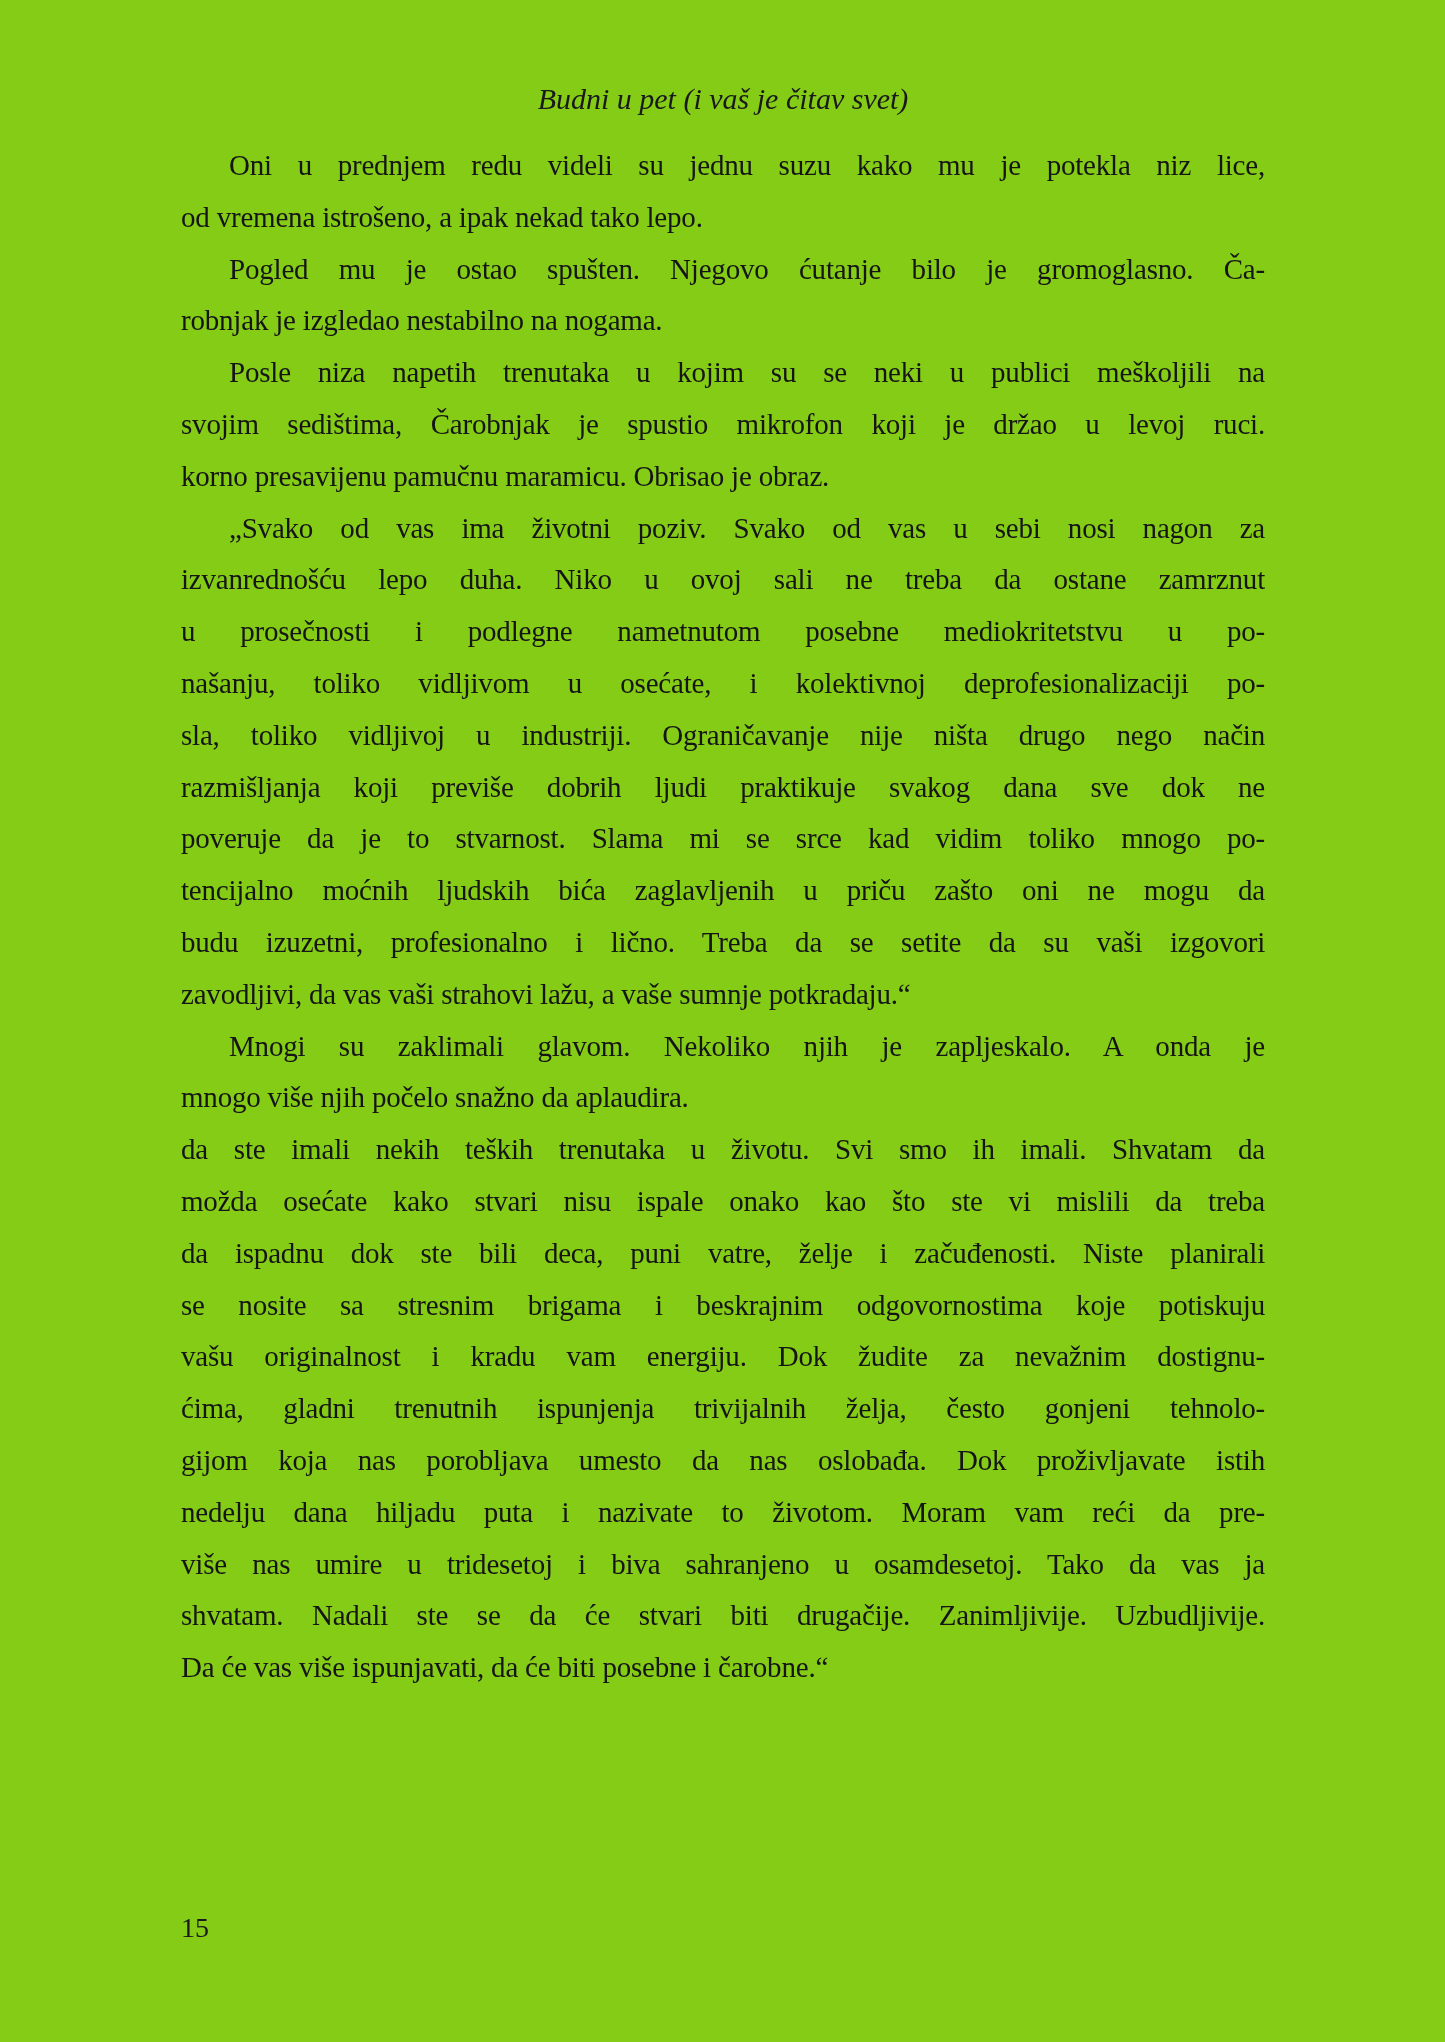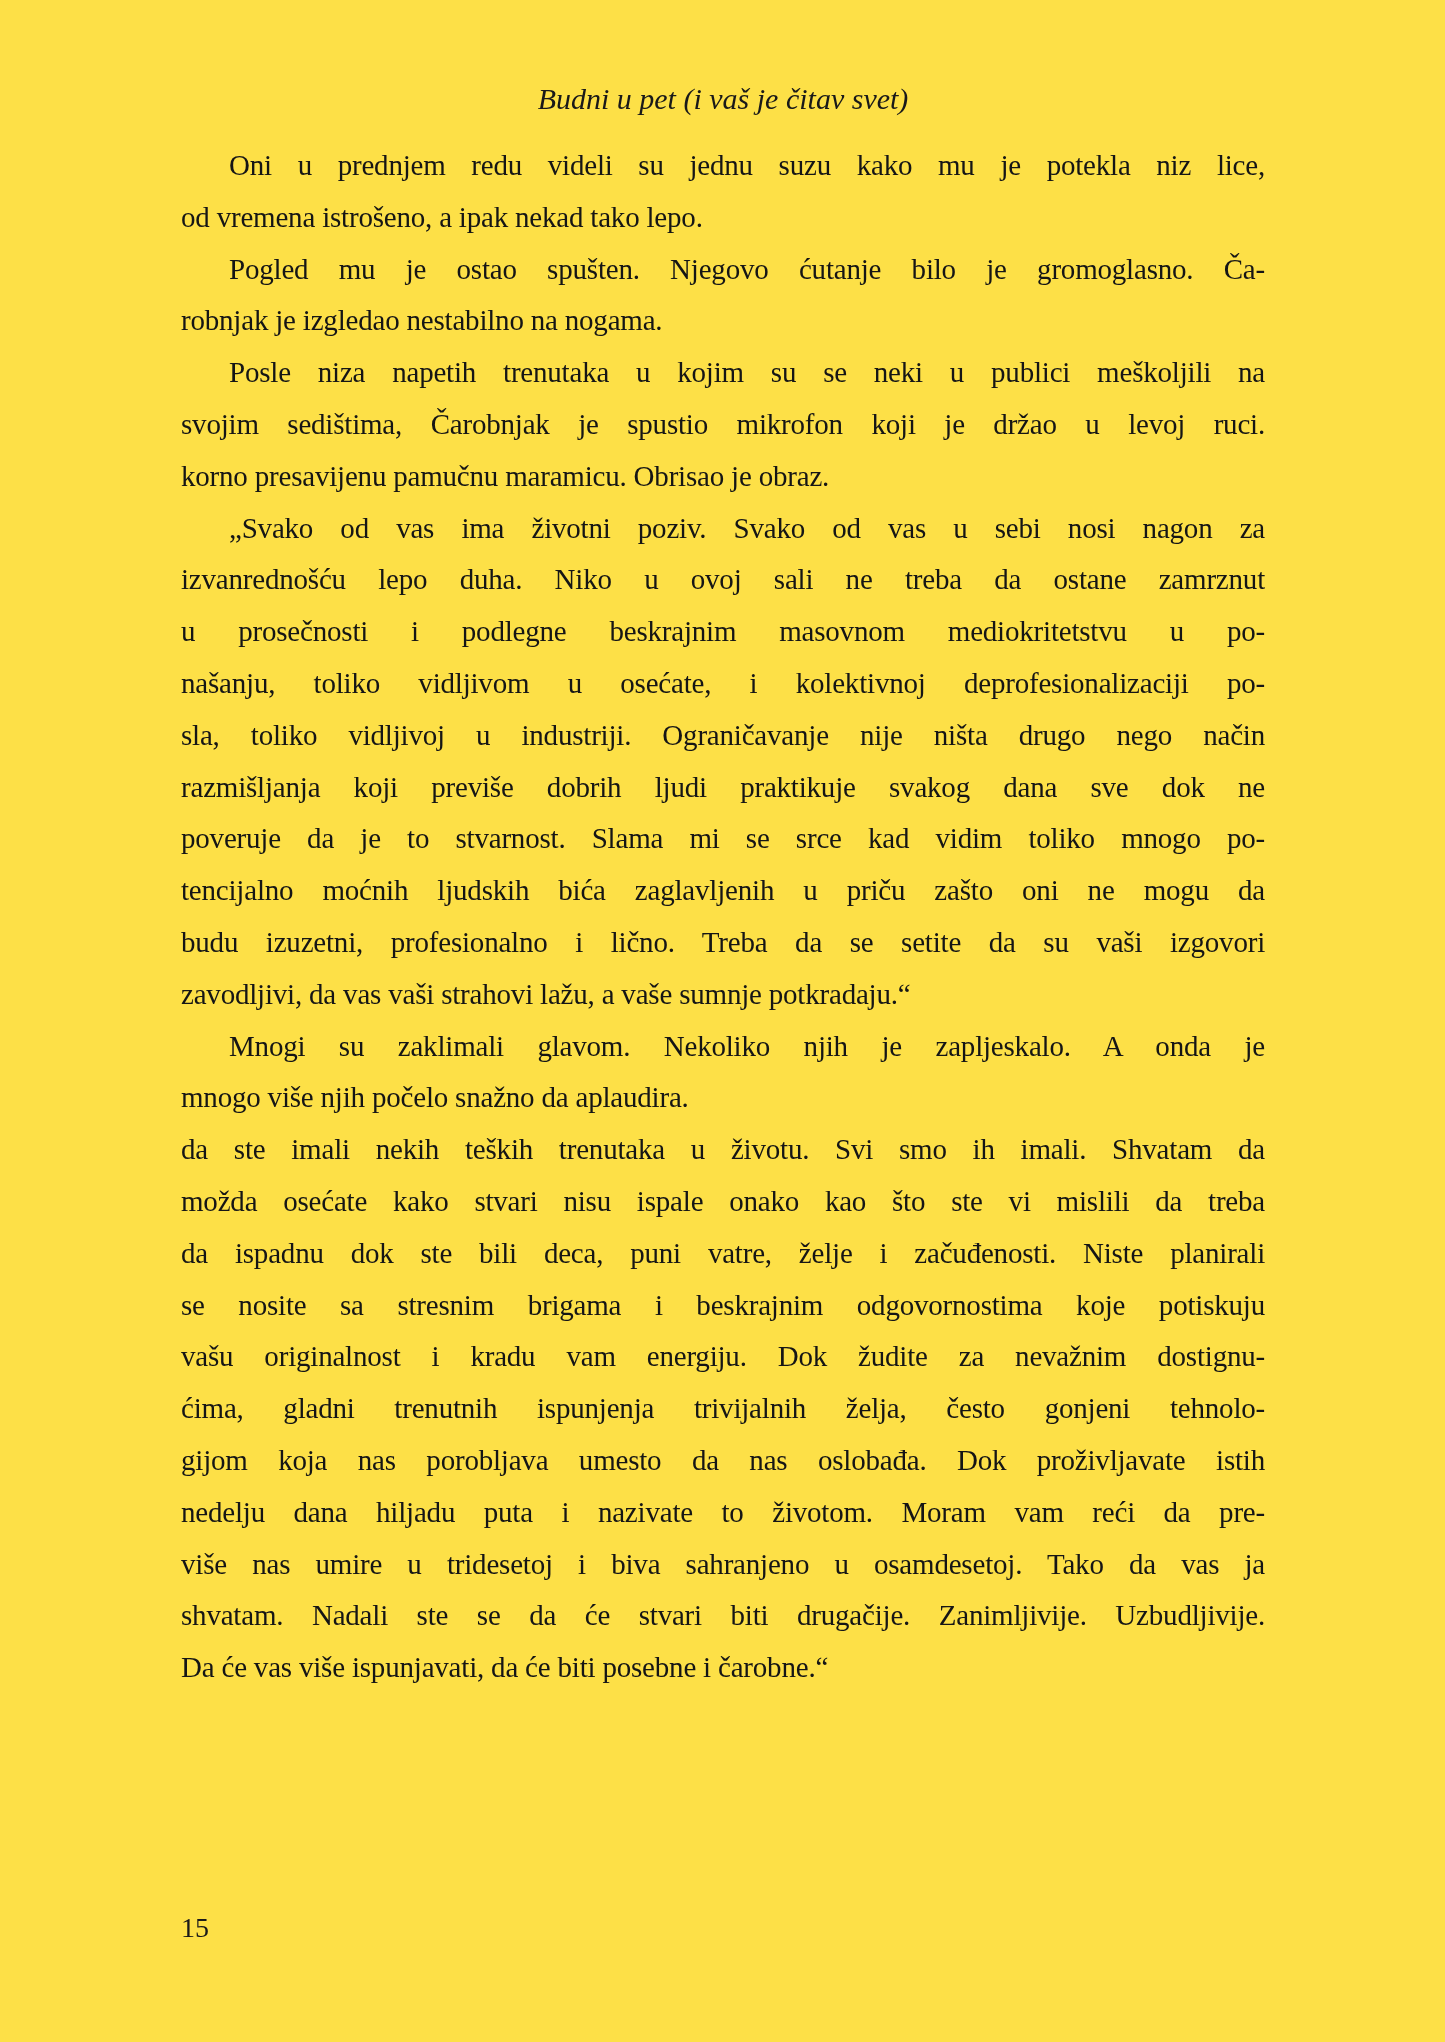--- a/index.html
+++ b/index.html
@@ -4,21 +4,21 @@
 <style>
   html, body {
     margin: 0;
     padding: 0;
     background: #ffffff;
   }
   .page {
     position: relative;
     width: 1445px;
     height: 2042px;
-    background: #fde047;
+    background: #84cc16;
     color: #151515;
     font-family: "Liberation Serif", serif;
     overflow: hidden;
   }
   .running-header {
     position: absolute;
     top: 82px;
     left: 181px;
     width: 1084px;
     text-align: center;
@@ -69,21 +69,21 @@
   <div class="text-block">
       <div class="line indent">Oni u prednjem redu videli su jednu suzu kako mu je potekla niz lice,</div>
       <div class="line last">od vremena istrošeno, a ipak nekad tako lepo.</div>
       <div class="line indent">Pogled mu je ostao spušten. Njegovo ćutanje bilo je gromoglasno. Ča-</div>
       <div class="line last">robnjak je izgledao nestabilno na nogama.</div>
       <div class="line indent">Posle niza napetih trenutaka u kojim su se neki u publici meškoljili na</div>
       <div class="line">svojim sedištima, Čarobnjak je spustio mikrofon koji je držao u levoj ruci.</div>
       <div class="line last">korno presavijenu pamučnu maramicu. Obrisao je obraz.</div>
       <div class="line indent">„Svako od vas ima životni poziv. Svako od vas u sebi nosi nagon za</div>
       <div class="line">izvanrednošću lepo duha. Niko u ovoj sali ne treba da ostane zamrznut</div>
-      <div class="line">u prosečnosti i podlegne beskrajnim masovnom mediokritetstvu u po-</div>
+      <div class="line">u prosečnosti i podlegne nametnutom posebne mediokritetstvu u po-</div>
       <div class="line">našanju, toliko vidljivom u osećate, i kolektivnoj deprofesionalizaciji po-</div>
       <div class="line">sla, toliko vidljivoj u industriji. Ograničavanje nije ništa drugo nego način</div>
       <div class="line">razmišljanja koji previše dobrih ljudi praktikuje svakog dana sve dok ne</div>
       <div class="line">poveruje da je to stvarnost. Slama mi se srce kad vidim toliko mnogo po-</div>
       <div class="line">tencijalno moćnih ljudskih bića zaglavljenih u priču zašto oni ne mogu da</div>
       <div class="line">budu izuzetni, profesionalno i lično. Treba da se setite da su vaši izgovori</div>
       <div class="line last">zavodljivi, da vas vaši strahovi lažu, a vaše sumnje potkradaju.“</div>
       <div class="line indent">Mnogi su zaklimali glavom. Nekoliko njih je zapljeskalo. A onda je</div>
       <div class="line last">mnogo više njih počelo snažno da aplaudira.</div>
       <div class="line">da ste imali nekih teških trenutaka u životu. Svi smo ih imali. Shvatam da</div>

